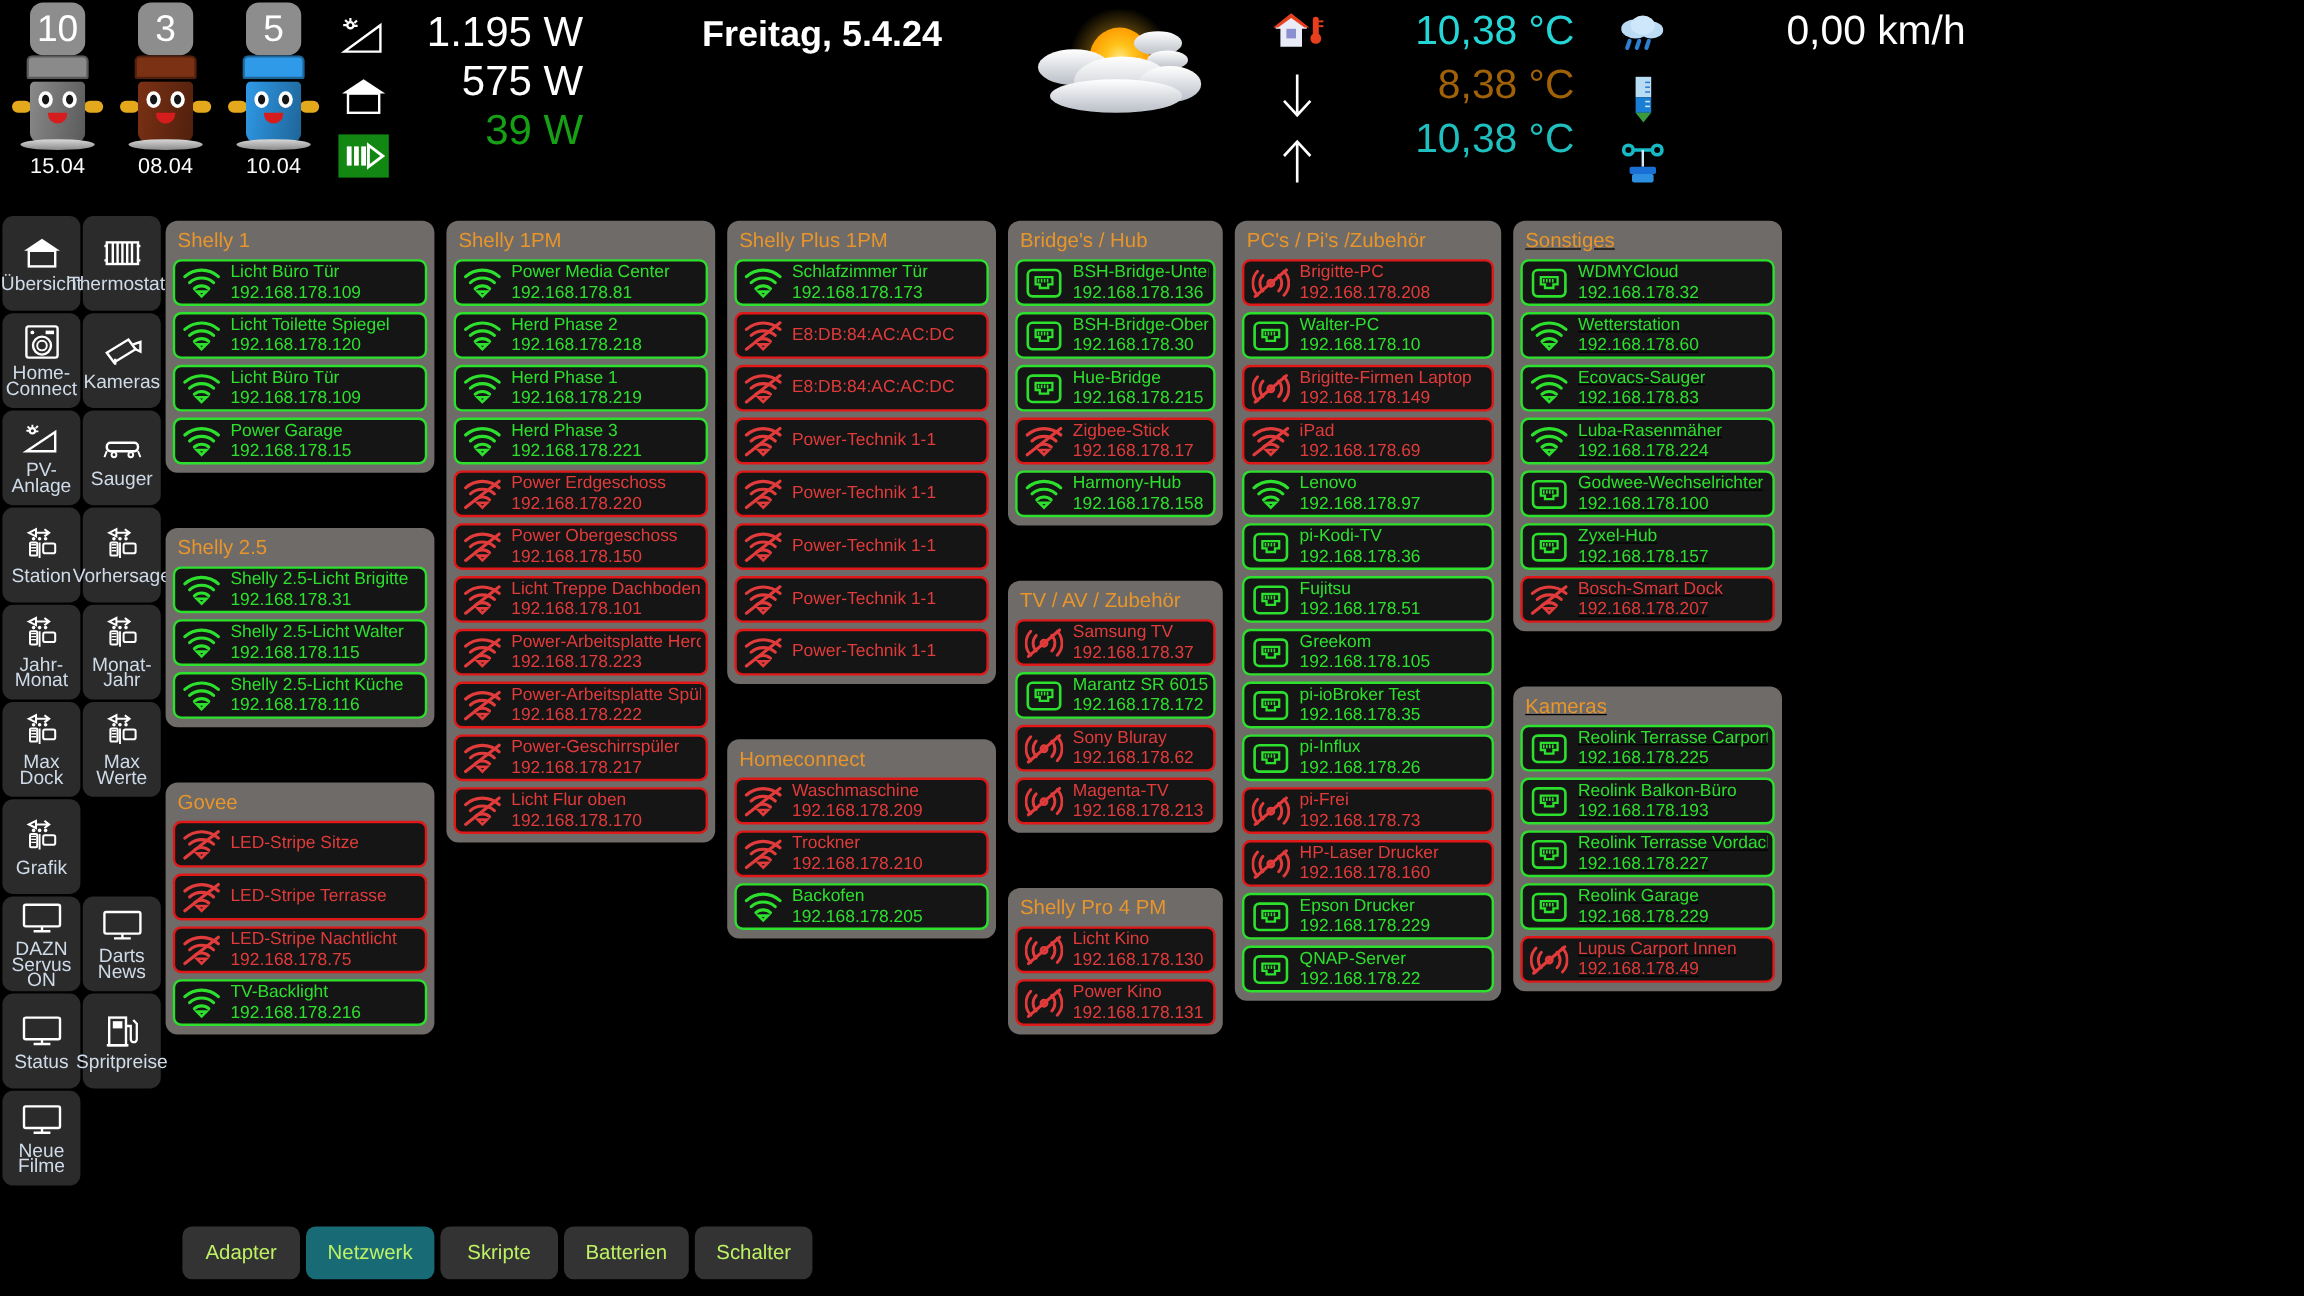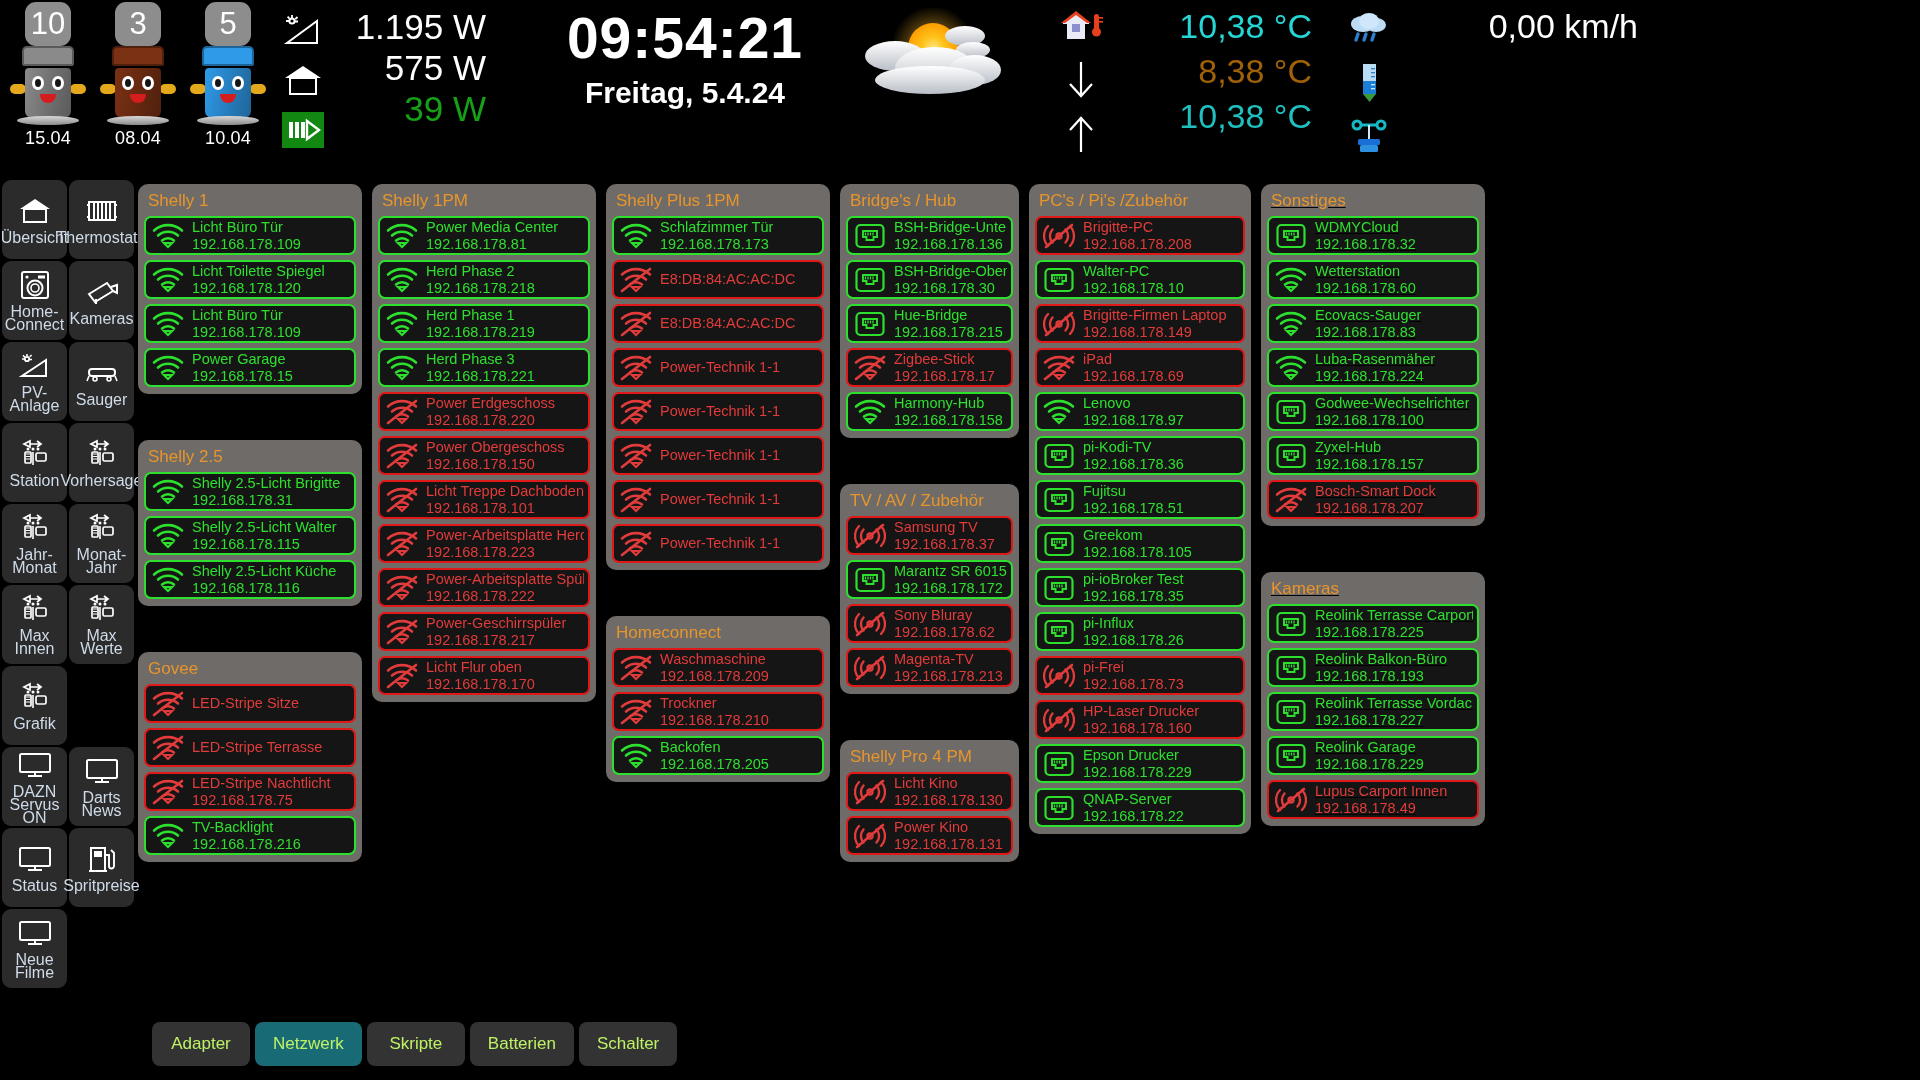--- a/index.html
+++ b/index.html
@@ -214,21 +214,20 @@
       </div>
     </div>
 
     <div class="power-col">
       <div class="p-white">1.195 W</div>
       <div class="p-white">575 W</div>
       <div class="p-green">39 W</div>
     </div>
 
     <div class="clock-col">
-      <div class="clock">09:54:21</div>
       <div class="cdate">Freitag, 5.4.24</div>
     </div>
 
     <div class="wx-icon">
       <svg width="190" height="110" viewBox="0 0 190 110">
         <defs>
           <radialGradient id="sunG" cx="50%" cy="50%" r="50%">
             <stop offset="0%" stop-color="#ffe680"></stop>
             <stop offset="45%" stop-color="#ffc21a"></stop>
             <stop offset="100%" stop-color="#ff9d00"></stop>
@@ -458,21 +457,21 @@
         <path d="M12 5 h11 M19 2 l4 3 l-4 3" fill="none" stroke="#ffffff" stroke-width="1.7"></path>
         <circle cx="10" cy="10" r="1.5" fill="#ffffff"></circle>
             <circle cx="15" cy="10" r="1.5" fill="#ffffff"></circle>
         <circle cx="20" cy="10" r="1.5" fill="#ffffff"></circle>
         <rect x="7" y="13" width="6" height="11" rx="1" fill="none" stroke="#ffffff" stroke-width="1.7"></rect>
         <path d="M8 15 h4 M8 17.5 h4 M8 20 h4" stroke="#ffffff" stroke-width="1.2"></path>
         <path d="M15 13 v13" stroke="#ffffff" stroke-width="1.6"></path>
         <rect x="18" y="14" width="10" height="8" rx="1.5" fill="none" stroke="#ffffff" stroke-width="1.7"></rect>
           </svg>
         </div>
-     <div class="sb-lbl">Max Innen</div>
+     <div class="sb-lbl">Max Dock</div>
       </div>
       <div class="sb-btn">
         <div class="sb-ico">
           <svg width="34" height="30" viewBox="0 0 34 30">
         <path d="M6 5 L12 2 L12 8 Z" fill="none" stroke="#ffffff" stroke-width="1.7"></path>
         <path d="M12 5 h11 M19 2 l4 3 l-4 3" fill="none" stroke="#ffffff" stroke-width="1.7"></path>
         <circle cx="10" cy="10" r="1.5" fill="#ffffff"></circle>
             <circle cx="15" cy="10" r="1.5" fill="#ffffff"></circle>
         <circle cx="20" cy="10" r="1.5" fill="#ffffff"></circle>
         <rect x="7" y="13" width="6" height="11" rx="1" fill="none" stroke="#ffffff" stroke-width="1.7"></rect>

